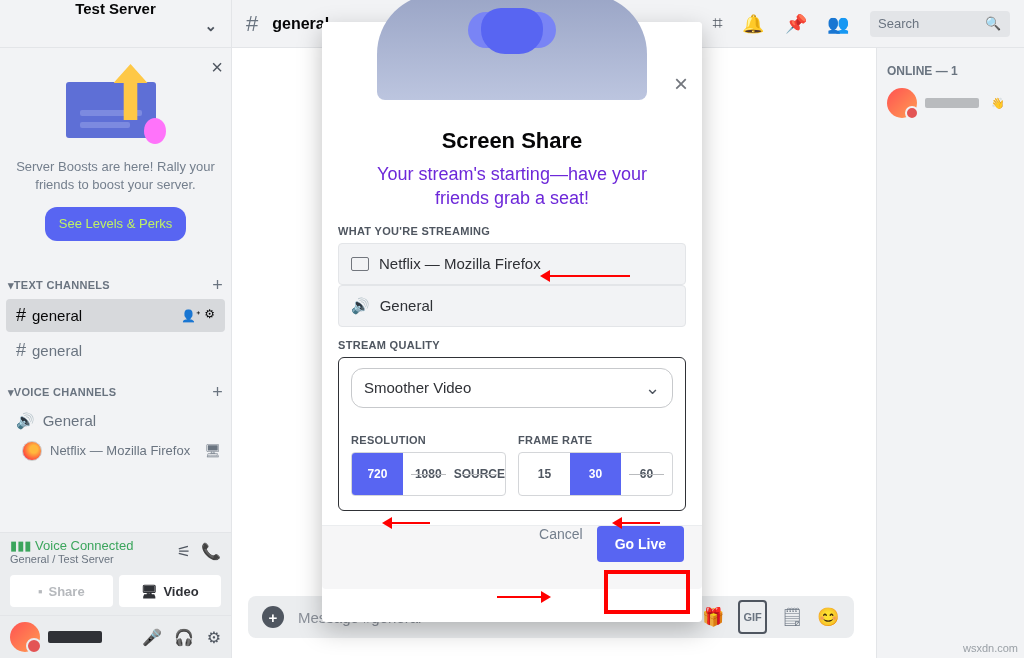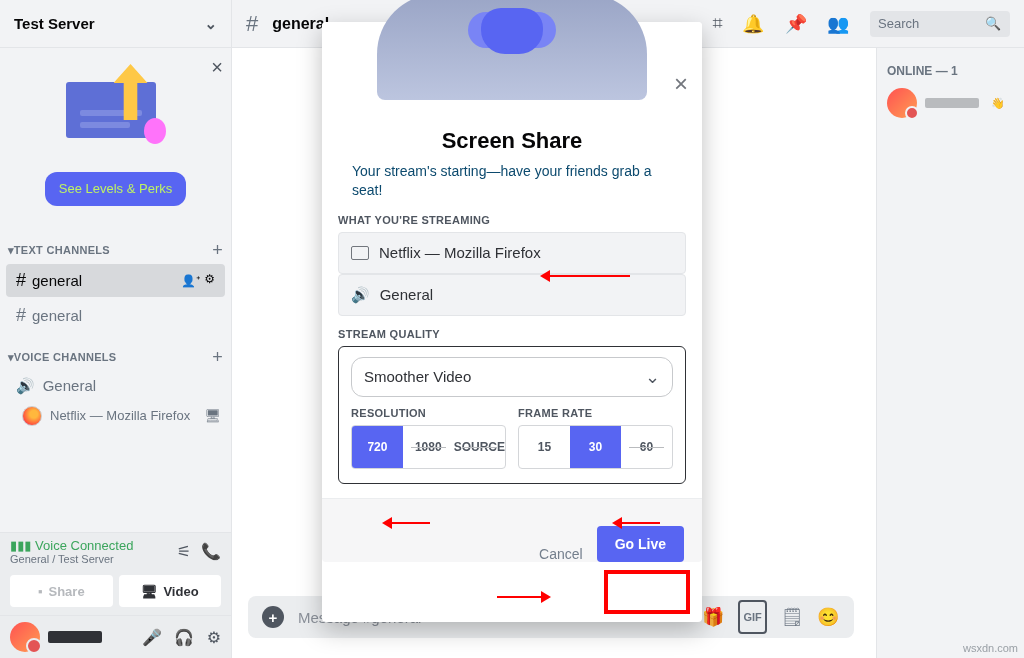--- a/index.html
+++ b/index.html
@@ -1,20 +1,20 @@
 <!DOCTYPE html>
 <html><head>
 <meta charset="utf-8">
 <style>
 * { box-sizing: border-box; margin: 0; padding: 0; font-family: -apple-system, BlinkMacSystemFont, "Segoe UI", Helvetica, Arial, sans-serif; }
 body { width: 1024px; height: 658px; overflow: hidden; background: #f2f3f5; color: #2f3136; position: relative; }
 
 
 .sidebar { position: absolute; left: 0; top: 0; width: 232px; height: 100%; background: #f2f3f5; border-right: 1px solid #e3e5e8; display: flex; flex-direction: column; }
-.server-header { height: 48px; border-bottom: 1px solid #e3e5e8; display: flex; align-items: center; padding: 0 14px; font-weight: 700; font-size: 15px; color: #060607; cursor: pointer; }
+.server-header { height: 48px; border-bottom: 1px solid #e3e5e8; display: flex; align-items: center; padding: 0 14px; font-weight: 700; font-size: 15px; color: #060607; cursor: pointer; flex-direction: column; }
 .chevron { margin-left: auto; color: #4f5660; }
 .boost-card { padding: 16px 12px 20px; position: relative; text-align: center; font-size: 13px; color: #747f8d; line-height: 1.35; }
 .boost-card .close-x { position: absolute; right: 8px; top: 6px; font-size: 20px; color: #4f5660; cursor: pointer; }
 .boost-illus { width: 120px; height: 80px; margin: 0 auto 14px; position: relative; }
 .boost-illus .card { position: absolute; left: 10px; top: 18px; width: 90px; height: 56px; background: #5e6fd6; border-radius: 3px; }
 .boost-illus .line { height: 6px; background: #7c8ae0; border-radius: 2px; position: absolute; left: 14px; right: 14px; }
 .boost-illus .line.l1 { top: 28px; }
 .boost-illus .line.l2 { top: 40px; width: 50px; }
 .boost-illus .arrow { position: absolute; right: 28px; top: 0; width: 34px; height: 56px; background: #fec847; clip-path: polygon(50% 0,100% 34%,70% 34%,70% 100%,30% 100%,30% 34%,0 34%); }
 .boost-illus .gem { position: absolute; right: 10px; bottom: 0; width: 22px; height: 26px; background: #ff73fa; border-radius: 50%; }
@@ -66,35 +66,35 @@
 
 
 .overlay { position:absolute; inset:0; display:flex; justify-content:center; }
 .modal { width:380px; background:#fff; border-radius:4px; box-shadow:0 8px 24px rgba(0,0,0,.25); position:relative; margin-top:22px; max-height:600px; }
 .modal-close { position:absolute; right:14px; top:48px; font-size:24px; color:#72767d; cursor:pointer; }
 .modal-illus { height:96px; background:#fff; border-radius:4px 4px 0 0; display:flex; align-items:flex-end; justify-content:center; overflow:visible; }
 .wumpus { width:270px; height:106px; background:linear-gradient(#9aa5c6 0%, #bcc5df 100%); border-radius:60px 60px 8px 8px; position:relative; transform:translateY(-18px); }
 .wumpus::after{content:"";position:absolute;left:50%;top:14px;transform:translateX(-50%);width:62px;height:46px;background:#5865f2;border-radius:20px 20px 24px 24px;}
 .wumpus::before{content:"";position:absolute;left:50%;top:18px;transform:translateX(-50%);width:88px;height:36px;background:#7984f5;border-radius:24px;}
 .modal h2 { font-size:22px; font-weight:800; text-align:center; margin-top:10px; color:#060607; }
-.modal p.sub { font-size:14px; color:#0c4a6e; margin:8px 30px 14px; line-height:1.35; }
+.modal p.sub { font-size:18px; color:#6d28d9; text-align:center; margin:8px 30px 14px; line-height:1.35; }
 .modal-body { padding:0 16px 14px; }
 .m-label { font-size:11px; font-weight:800; color:#4f5660; letter-spacing:.3px; margin:12px 0 6px; text-transform:uppercase; }
 .field { height:42px; background:#f2f3f5; border:1px solid #e3e5e8; border-radius:4px; display:flex; align-items:center; padding:0 12px; gap:10px; font-size:15px; color:#2f3136; }
 .field .fico { width:18px; height:14px; border:1.5px solid #72767d; border-radius:2px; position:relative; }
 .quality { border:1px solid #2f3136; border-radius:6px; padding:10px 12px 14px; }
 .quality .dropdown { height:40px; border:1px solid #c7c9cc; border-radius:12px; display:flex; align-items:center; padding:0 12px; font-size:15px; color:#2f3136; cursor:pointer; }
 .quality .dropdown .dd-chev { margin-left:auto; font-size:18px; color:#4f5660; }
 .q-row { display:flex; gap:12px; margin-top:10px; }
-.q-col { flex:1; }
+.q-col { flex:1;margin-top:16px; }
 .segbtns { display:flex; border:1px solid #d4d6d9; border-radius:4px; overflow:hidden; height:44px; }
 .seg { flex:1; display:flex; align-items:center; justify-content:center; font-size:12px; font-weight:700; color:#4f5660; cursor:pointer; position:relative; }
 .seg.active { background:#5865f2; color:#fff; }
 .seg.struck::after { content:""; position:absolute; left:8px; right:8px; top:50%; height:1.4px; background:#b9bbbe; }
-.modal-footer { height:64px; background:#f6f6f7; border-top:1px solid #ebedef; border-radius:0 0 4px 4px; display:flex; align-items:flex-end; justify-content:flex-end; padding:0 18px; gap:14px; }
+.modal-footer { height:64px; background:#f6f6f7; border-top:1px solid #ebedef; border-radius:0 0 4px 4px; display:flex; align-items:flex-start; justify-content:flex-end; padding:0 18px; gap:14px; }
 .btn-cancel { font-size:14px; color:#747f8d; cursor:pointer; }
 .btn-live { padding:10px 18px; background:#5865f2; color:#fff; font-weight:600; font-size:14px; border-radius:4px; cursor:pointer; }
 .anno-box { position:absolute; border:4px solid #ff0000; pointer-events:none; }
 .anno-arrow { position:absolute; width:66px; height:12px; pointer-events:none; }
 .anno-arrow::before { content:""; position:absolute; left:0; right:10px; top:5px; height:2px; background:#ff0000; }
 .anno-arrow::after  { content:""; position:absolute; right:0; top:0; border-left:10px solid #ff0000; border-top:6px solid transparent; border-bottom:6px solid transparent; }
 .anno-arrow.flip::before{ left:10px; right:0; }
 .anno-arrow.flip::after { left:0; right:auto; border-left:none; border-right:10px solid #ff0000; }
 .watermark { position:absolute; right:6px; bottom:4px; font-size:11px; color:#9aa0a6; }
 </style>
@@ -109,20 +109,21 @@
   <div class="boost-card">
     <span class="close-x">×</span>
     <div class="boost-illus">
       <div class="card">
           <div class="line l1"></div>
           <div class="line l2"></div>
         </div>
       <div class="arrow"></div>
         <div class="gem"></div>
     </div>
+    <div>Server Boosts are here! Rally your friends to boost your server.</div>
     <div class="perks-btn">See Levels &amp; Perks</div>
   </div>
 
   <div class="section-head">
     <span>▾ </span>
     <span>TEXT CHANNELS</span>
     <span class="plus">+</span>
   </div>
   <div class="chan active">
     <span class="hash"></span>

